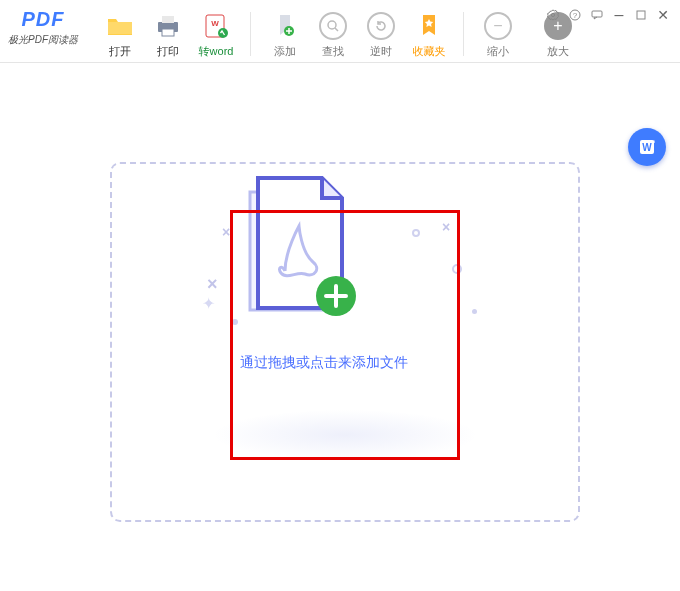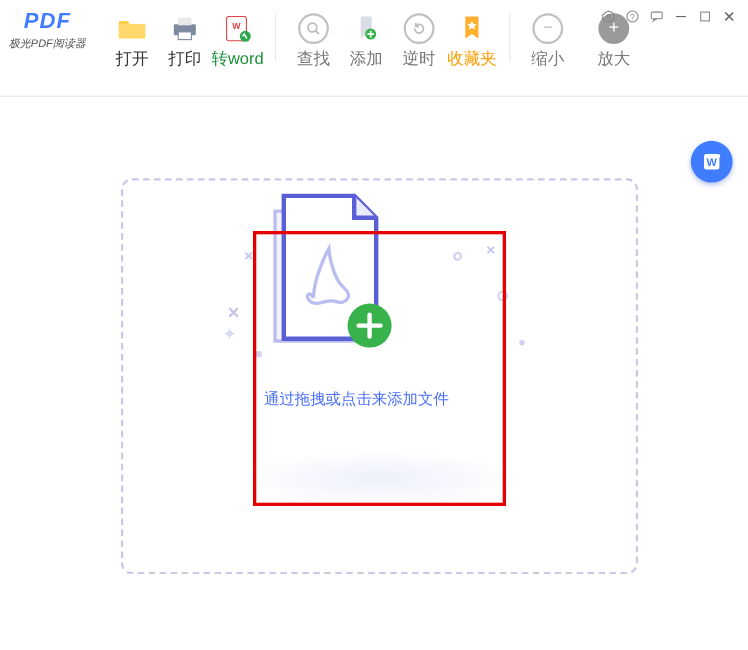--- a/index.html
+++ b/index.html
@@ -1,29 +1,29 @@
 <!DOCTYPE html>
 <html><head>
 <meta charset="utf-8">
 <style>
 * { box-sizing: border-box; margin: 0; padding: 0; }
 body { width: 680px; height: 591px; font-family: "Microsoft YaHei", Arial, sans-serif; background: #fff; overflow: hidden; position: relative; }
 
 .titlebar-controls { position: absolute; top: 8px; right: 10px; display: flex; gap: 8px; align-items: center; z-index: 10; }
 .titlebar-controls .ctrl { width: 14px; height: 14px; display: flex; align-items: center; justify-content: center; cursor: pointer; color: #666; }
 
-.toolbar { display: flex; align-items: flex-start; padding: 8px 8px 0 8px; border-bottom: 1px solid #e5e5e5; height: 88px; }
+.toolbar { display: flex; align-items: flex-start; padding: 8px 8px 0 8px; border-bottom: 1px solid #e5e5e5; height: 63px; }
 .logo-block { display: flex; flex-direction: column; align-items: center; margin-right: 18px; }
 .logo-text { font-size: 20px; font-weight: 900; font-style: italic; color: #3f7cff; letter-spacing: 1px; }
 .logo-sub { font-size: 10px; color: #555; margin-top: 2px; font-style: italic; }
 
 .tb-group { display: flex; }
 .tb-btn { display: flex; flex-direction: column; align-items: center; width: 48px; padding: 2px 0; cursor: pointer; }
 .tb-btn .icon-wrap { width: 32px; height: 32px; display: flex; align-items: center; justify-content: center; }
-.tb-btn .lbl { font-size: 15px; color: #777; margin-top: 2px; white-space: nowrap; }
+.tb-btn .lbl { font-size: 11px; color: #777; margin-top: 2px; white-space: nowrap; }
 .tb-btn.doc-lbl .lbl { color: #333; }
 .tb-btn.word-lbl .lbl { color: #1a8f3a; font-weight: 400; }
 .tb-btn.active .lbl { color: #ff9c00; font-weight: 500; }
 .sep { width: 1px; height: 44px; background: #e5e5e5; margin: 4px 10px 0 10px; }
 
 .round-icon { width: 28px; height: 28px; border-radius: 50%; border: 2px solid #c0c0c0; display: flex; align-items: center; justify-content: center; color: #c0c0c0; font-size: 16px; background: #fff; }
 .round-icon.dark { background: #9a9a9a; border-color: #9a9a9a; color: #fff; }
 
 .canvas { position: absolute; top: 72px; left: 0; right: 0; bottom: 0; }
 .dashed-box { position: absolute; left: 110px; top: 90px; width: 470px; height: 360px; border: 2px dashed #c7c9e8; border-radius: 10px; }
@@ -107,38 +107,38 @@
           </svg>
         </span>
       <span class="lbl">转word</span>
     </div>
   </div>
   <div class="sep"></div>
 
   <div class="tb-group">
     <div class="tb-btn">
       <span class="icon-wrap">
+          <svg width="22" height="26" viewBox="0 0 22 26">
+            <path d="M6 2h10v20l-5-4-5 4z" fill="#d9dde6"></path>
+            <circle cx="15" cy="18" r="5" fill="#38b24a"></circle>
+            <path d="M15 15v6M12 18h6" stroke="#fff" stroke-width="1.5"></path>
+          </svg>
+        </span>
+      <span class="lbl">添加</span>
+    </div>
+    <div class="tb-btn">
+      <span class="icon-wrap">
           <span class="round-icon">
             <svg width="14" height="14" viewBox="0 0 14 14">
               <circle cx="6" cy="6" r="4" fill="none" stroke="#bbb" stroke-width="1.5"></circle>
               <line x1="9" y1="9" x2="12" y2="12" stroke="#bbb" stroke-width="1.5"></line>
             </svg>
           </span>
         </span>
       <span class="lbl">查找</span>
-    </div>
-    <div class="tb-btn">
-      <span class="icon-wrap">
-          <svg width="22" height="26" viewBox="0 0 22 26">
-            <path d="M6 2h10v20l-5-4-5 4z" fill="#d9dde6"></path>
-            <circle cx="15" cy="18" r="5" fill="#38b24a"></circle>
-            <path d="M15 15v6M12 18h6" stroke="#fff" stroke-width="1.5"></path>
-          </svg>
-        </span>
-      <span class="lbl">添加</span>
     </div>
     <div class="tb-btn">
       <span class="icon-wrap">
           <span class="round-icon">
             <svg width="16" height="16" viewBox="0 0 16 16">
               <path d="M4 8a4 4 0 1 0 1.2-2.8" fill="none" stroke="#bbb" stroke-width="1.5"></path>
               <path d="M5 3v3h3" fill="none" stroke="#bbb" stroke-width="1.5"></path>
             </svg>
           </span>
         </span>

